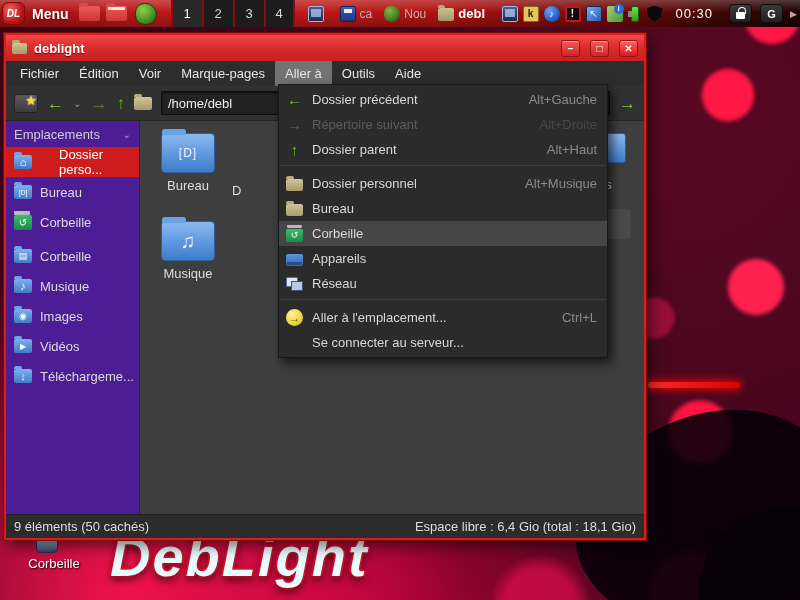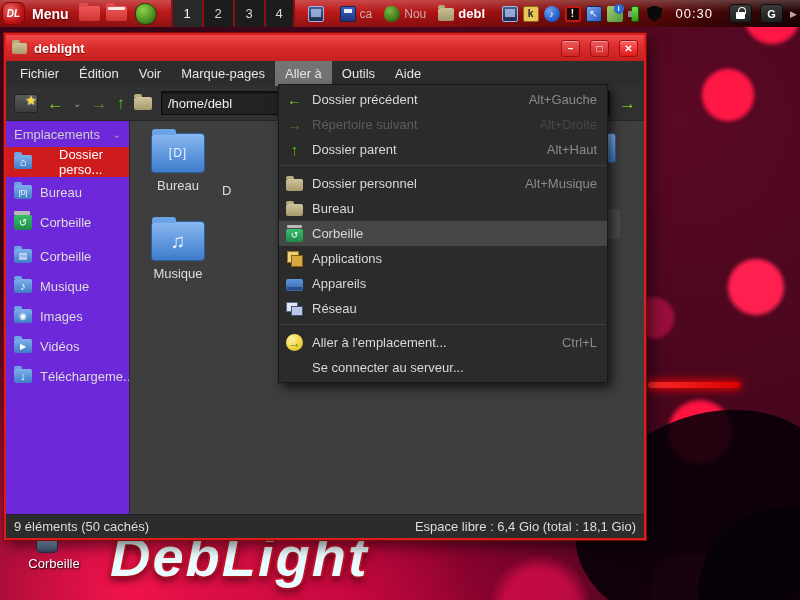--- a/index.html
+++ b/index.html
@@ -118,21 +118,21 @@
   .arrow { font-size:17px; font-weight:bold; color:#8dc63f; text-shadow:0 1px 1px #1e3a00; line-height:1; }
   .arrow.up { color:#52c41e; }
   .arrow.dim { opacity:.5; }
   .tb-chev { color:#9a9a9a; font-size:10px; }
   .folder-tan { width:18px; height:13px; background:linear-gradient(180deg,#cfc49c,#a89a6c); border-radius:2px; position:relative; flex:none; }
   .folder-tan::before { content:""; position:absolute; top:-3px; left:0; width:8px; height:3px; background:#b8ab7c; border-radius:2px 2px 0 0; }
   .folder-tan.small { width:15px; height:11px; }
   .pathbar { flex:1; height:24px; background:#222; border:1px solid #0d0d0d; color:#eee; font-size:13px;
     padding:0 6px; font-family:"Liberation Sans",sans-serif; box-shadow:inset 0 1px 2px rgba(0,0,0,.6); }
   .win-body { flex:1; display:flex; min-height:0; position:relative; }
-  .sidebar { width:124px; flex:none; background:#6d28d9; border-right:1px solid #2a2a2a; overflow:hidden; }
+  .sidebar { width:134px; flex:none; background:#4c1d95; border-right:1px solid #2a2a2a; overflow:hidden; }
   .sb-header { height:26px; display:flex; align-items:center; padding:0 8px; color:#cfcfcf; font-size:13px; }
   .sb-header .chev { margin-left:auto; color:#aaa; font-size:10px; }
   .sb-list { list-style:none; }
   .sb-item { height:30px; display:flex; align-items:center; gap:8px; padding-left:8px; color:#dcdcdc; font-size:13px; }
   .sb-item.selected { background:#ce1c1c; color:#fff;gap:27px; }
   .sb-item.group { margin-top:4px; }
   .main { flex:1; background:#3e3e3e; position:relative; overflow:hidden; }
   .file-grid { list-style:none; display:flex; flex-wrap:wrap; padding:12px 6px; width:90px; flex-direction:column; gap:12px; }
   .file-item { width:84px; height:76px; display:flex; flex-direction:column; align-items:center; }
   .file-item .flabel { color:#ddd; font-size:13px; margin-top:5px; }
@@ -465,25 +465,20 @@
         <span class="mi-label">Bureau</span>
         <span class="mi-shortcut"></span>
       </li>
 
       <li class="mi highlighted">
         <span class="mi-ic ic-trash ti-trash"></span>
         <span class="mi-label">Corbeille</span>
         <span class="mi-shortcut"></span>
       </li>
 
-      <li class="mi">
-        <span class="mi-ic ic-apps ti-apps"></span>
-        <span class="mi-label">Applications</span>
-        <span class="mi-shortcut"></span>
-      </li>
 
       <li class="mi">
         <span class="mi-ic ic-drive ti-drive"></span>
         <span class="mi-label">Appareils</span>
         <span class="mi-shortcut"></span>
       </li>
 
       <li class="mi">
         <span class="mi-ic ic-network ti-network"></span>
         <span class="mi-label">Réseau</span>

